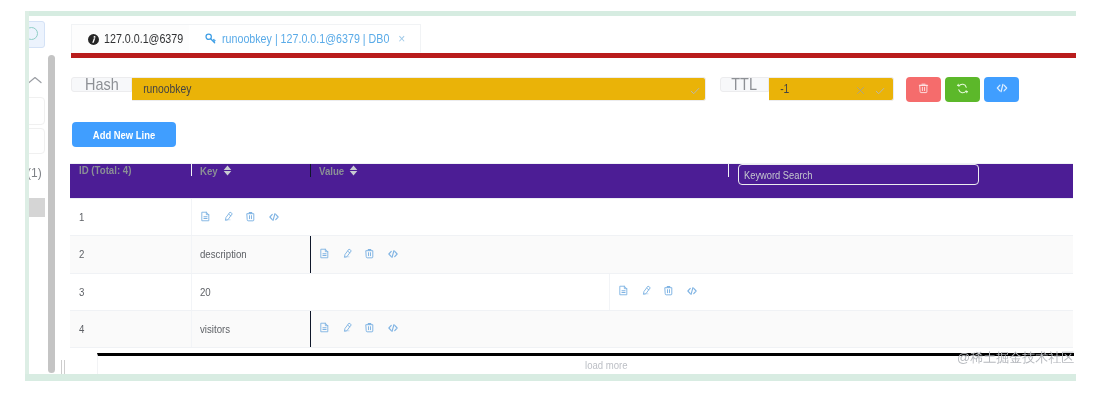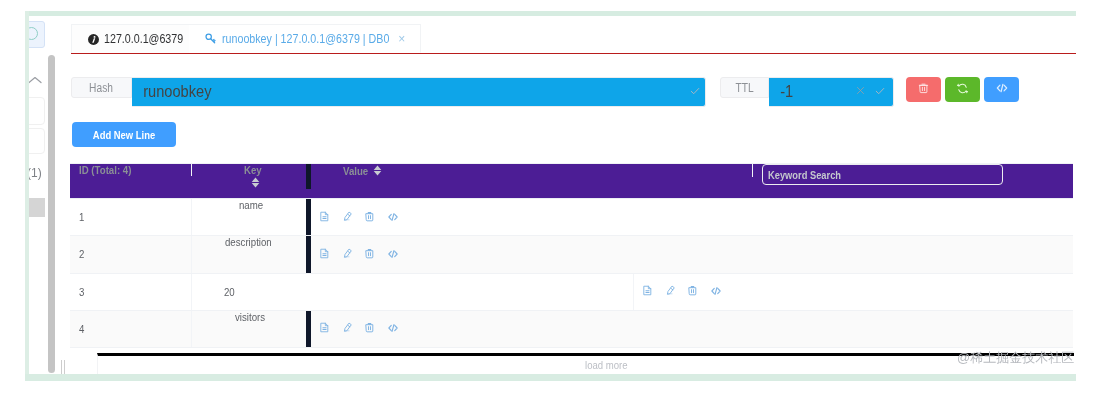--- a/index.html
+++ b/index.html
@@ -25,67 +25,67 @@
   .vscroll{position:absolute;left:48px;top:55px;width:7px;height:318px;background:#c4c4c4;border-radius:4px;z-index:5;}
 
   
   .rz1{position:absolute;left:61px;top:360px;width:1.3px;height:14px;background:#cdcdcd;z-index:5;}
   .rz2{position:absolute;left:64px;top:360px;width:1.3px;height:14px;background:#cdcdcd;z-index:5;}
 
   
   .main{position:absolute;left:57px;top:16px;width:1019px;height:358px;background:#fff;}
 
   
-  .tabbar{position:absolute;left:14px;top:8px;width:1005px;height:29px;border-bottom:1px solid #b91c1c;}
+  .tabbar{position:absolute;left:14px;top:8px;width:1005px;height:29px;border-bottom:5px solid #b91c1c;}
   .tab{position:absolute;top:0;height:29px;display:flex;align-items:center;box-sizing:border-box;font-size:12.5px;}
   .tab-inactive{left:0px;width:129px;border:1px solid #f1f3f5;border-bottom:none;background:#fdfdfd;color:#303133;justify-content:center;}
   .tab-active{left:118px;width:232px;border:1px solid #f1f3f5;border-left:none;border-bottom:1px solid #fff;background:#fff;color:#5aabe8;justify-content:center;}
   .tab-x{margin-left:9px;color:#9fc9e8;font-size:12px;}
   .tabicon{display:inline-flex;align-items:center;margin-right:5px;line-height:0;}
   .nx{display:inline-block;transform:scaleX(0.855);transform-origin:left center;white-space:nowrap;}
   .nx2{display:inline-block;transform:scaleX(0.82);white-space:nowrap;}
   .tab-inactive .nx{margin-right:-13.5px;}
   .tab-active .nx{margin-right:-28.4px;}
 
   
   .keybar{position:absolute;left:14px;top:61px;height:25px;}
-  .prepend{height:21px;box-sizing:border-box;border:1px solid #ececee;background:#f7f8fa;color:#8d9095;font-size:12px;display:flex;align-items:center;justify-content:center;border-radius:3px 0 0 3px;}
+  .prepend{height:15px;box-sizing:border-box;border:1px solid #ececee;background:#f7f8fa;color:#8d9095;font-size:17px;display:flex;align-items:center;justify-content:center;border-radius:3px 0 0 3px;}
   .prepend>span{display:inline-block;transform:scaleX(0.85);}
-  .inputbox{height:30px;box-sizing:border-box;border:1px solid #ececee;border-left:none;background:#0ea5e9;font-size:17px;color:#444;display:flex;align-items:center;border-radius:0 3px 3px 0;position:relative;}
+  .inputbox{height:24px;box-sizing:border-box;border:1px solid #ececee;border-left:none;background:#eab308;font-size:12px;color:#444;display:flex;align-items:center;border-radius:0 3px 3px 0;position:relative;}
   .inputbox .val{padding-left:13px;display:inline-block;transform:scaleX(0.86);transform-origin:left center;}
   .icon-right{position:absolute;top:0;height:25px;display:flex;align-items:center;}
 
   .abtn{position:absolute;top:61px;width:35px;height:25px;border-radius:4px;display:flex;align-items:center;justify-content:center;}
 
   
   .addbtn{position:absolute;left:15px;top:106px;width:104px;height:25px;background:#409eff;border-radius:4px;color:#fff;font-size:11.5px;font-weight:bold;display:flex;align-items:center;justify-content:center;}
 
   
   .table{position:absolute;left:13px;top:147px;width:1003px;}
   .thead{height:34px;border-top:1px solid #f0f2f5;border-bottom:1px solid #ebeef5;display:flex;align-items:flex-start;color:#8b8f96;font-size:11.5px;font-weight:bold;background:#4c1d95;}
   .thead>div{display:flex;align-items:center;}
   .trow{height:36.25px;border-bottom:1px solid #f0f2f5;display:flex;align-items:stretch;font-size:11.5px;color:#5e6166;}
   .trow>div{display:flex;align-items:center;}
   .trow>div>span.t{display:inline-block;transform:scaleX(0.84);transform-origin:left center;white-space:nowrap;}
   .thead>div>span.t{display:inline-block;transform:scaleX(0.84);transform-origin:left center;white-space:nowrap;}
   .thead .c-key>span.t{margin-right:-3.5px;}
   .thead .c-val>span.t{margin-right:-5px;}
   .trow.alt{background:#fafafa;}
   .c-id{width:122px;padding-left:9px;box-sizing:border-box;border-right:1px solid #f2f4f7;}
-  .c-key{width:119px;padding-left:8px;box-sizing:border-box;border-right:5px solid #0f172a;flex-direction:column;}
-  .c-val{width:418px;padding-left:8px;box-sizing:border-box;border-right:1px solid #f2f4f7;margin-left:24px;}
+  .c-key{width:119px;padding-left:8px;box-sizing:border-box;border-right:1px solid #0f172a;}
+  .c-val{width:418px;padding-left:8px;box-sizing:border-box;border-right:1px solid #f2f4f7;}
   .c-act{flex:1;box-sizing:border-box;}
   .sorter{display:inline-block;width:9px;height:13px;margin-left:5px;flex:0 0 auto;}
   .sorter svg{display:block;}
 
   
   .ric{display:inline-block;width:13px;height:13px;line-height:0;}
   .ric svg{display:block;}
 
-  .searchinp{width:241px;height:21px;border:1px solid #ededf0;border-radius:4px;box-sizing:border-box;display:flex;align-items:center;padding-left:5px;color:#c5c8ce;font-size:11.5px;font-weight:bold;margin-left:9px;}
+  .searchinp{width:241px;height:21px;border:1px solid #ededf0;border-radius:4px;box-sizing:border-box;display:flex;align-items:center;padding-left:5px;color:#c5c8ce;font-size:11.5px;font-weight:normal;margin-left:9px;}
   .searchinp>span{display:inline-block;transform:scaleX(0.81);transform-origin:left center;white-space:nowrap;}
 
   .acts{display:flex;align-items:center;gap:9.5px;padding-left:8px;}
 
   .loadmore{position:absolute;left:97px;top:353px;width:977px;height:21px;color:#bcbfc5;font-size:11px;display:flex;align-items:center;justify-content:center;border-left:1px solid #f2f3f5;border-top:3px solid #000000;box-sizing:border-box;}
   .loadmore>span{display:inline-block;transform:scaleX(0.87);transform-origin:left center;margin-left:47px;}
 
   .watermark{position:absolute;left:957px;top:349px;font-size:13px;color:#b7babf;letter-spacing:0px;}
 </style>
 </head>
@@ -239,23 +239,20 @@
           <div class="searchinp">
               <span>Keyword Search</span>
             </div>
         </div>
       </div>
       <div id="rows">
           <div class="trow">
             <div class="c-id">
               <span class="t">1</span>
             </div>
-            <div class="c-key">
-              <span class="t">name</span>
-            </div>
             <div class="c-act">
               <div class="acts">
                 <span class="ric ric-doc">
                   <svg width="11" height="11" viewBox="0 0 18 18">
                     <g fill="none" stroke="#7fb3e3" stroke-width="1.5" stroke-linejoin="round" stroke-linecap="round">
                       <path d="M3.6 2.0 h6.8 l4.0 4.0 v10.0 h-10.8 z"></path>
                       <path d="M10.4 2.0 v4.0 h4.0"></path>
                     </g>
                     <g fill="#7fb3e3">
                       <rect x="5.7" y="8.6" width="6.6" height="1.5" rx="0.4"></rect>

